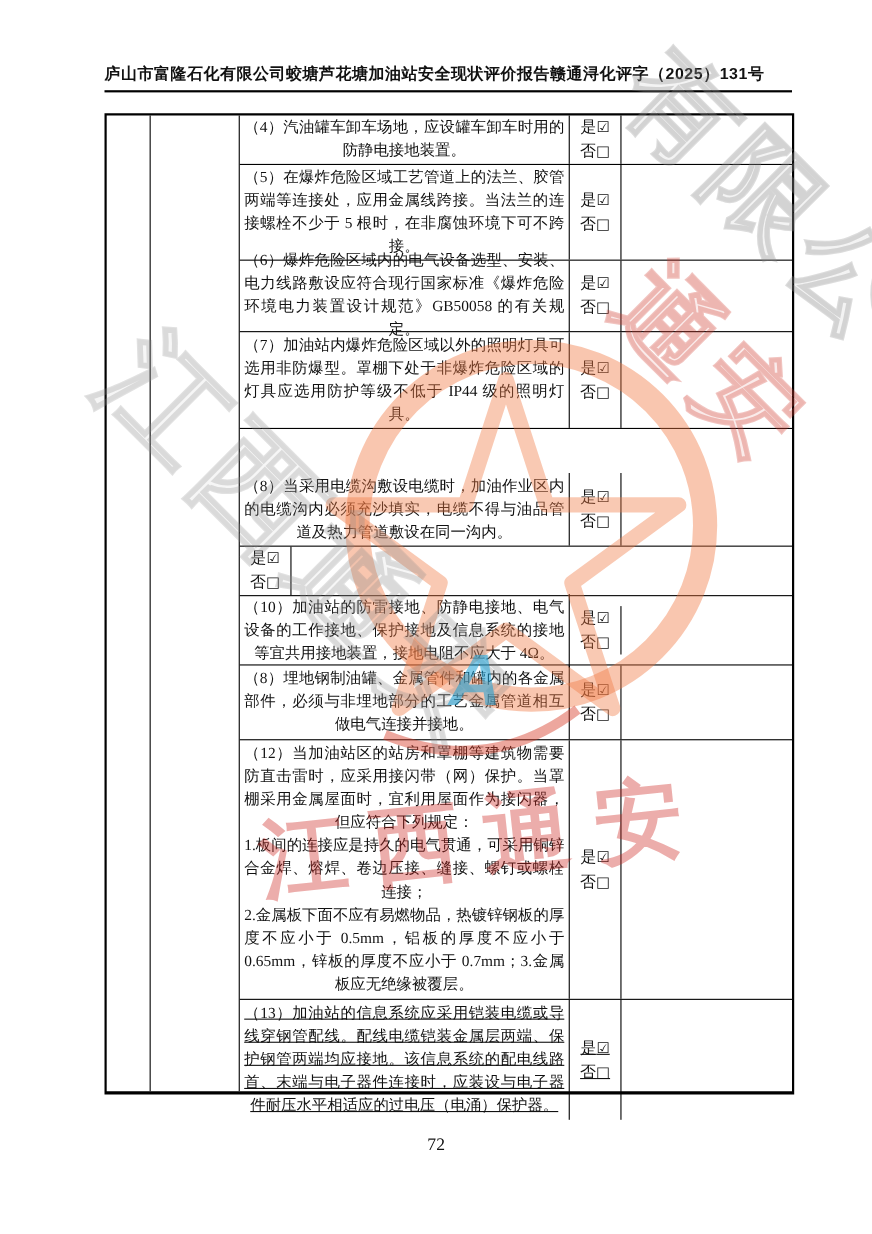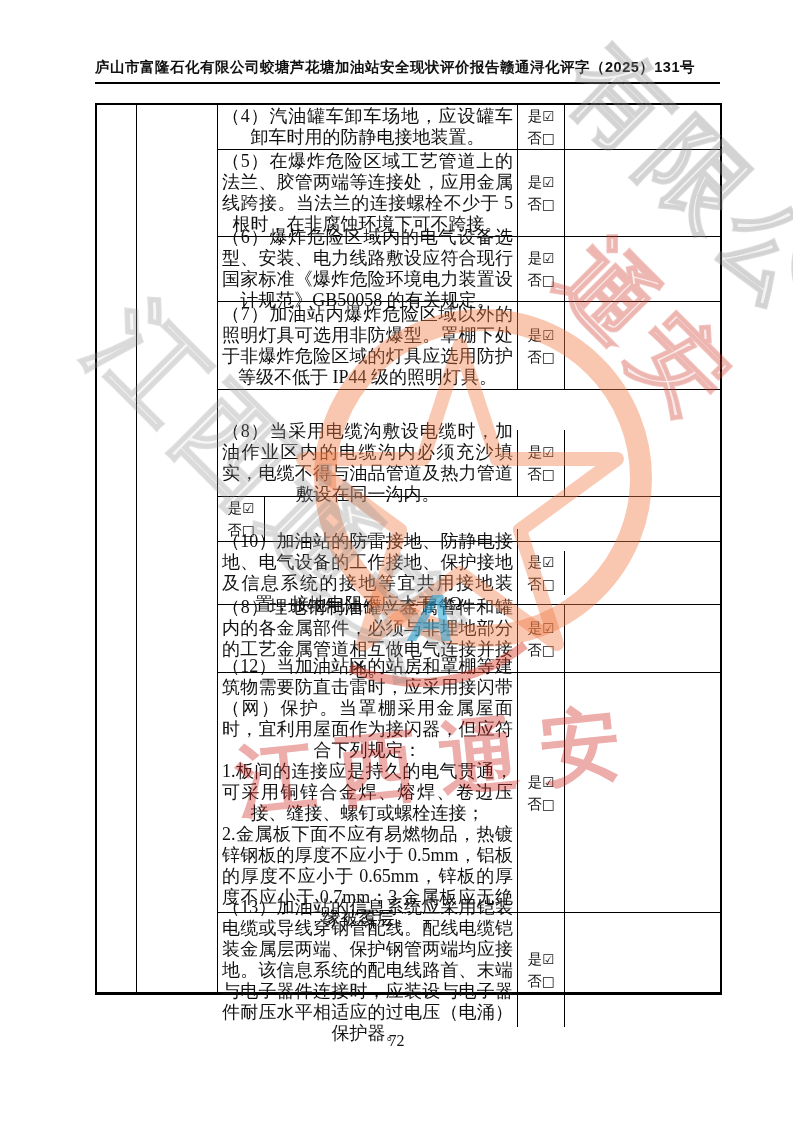--- a/index.html
+++ b/index.html
@@ -20,28 +20,28 @@
   #doc-table{
     position:absolute;left:95px;top:103px;width:623px;height:887px;
     border:2px solid #000;border-bottom-width:3px;
     display:flex;box-sizing:content-box;
   }
   .side-col{box-sizing:border-box;border-right:1px solid #000;height:100%;}
   #col-seq{width:40px;}
   #col-cat{width:81px;}
   #rows{flex:1;display:flex;flex-direction:column;}
   .tr{display:flex;box-sizing:border-box;border-bottom:1px solid #000;}
-  .tr:last-child{border-bottom:none;}
+  .tr:last-child{border-bottom:none;text-decoration:underline;}
   .td{box-sizing:border-box;display:flex;align-items:center;}
   .cell-text{
     width:300px;border-right:1px solid #000;padding:2px 4px;
     justify-content:center;
   }
   .cell-text span{
-    display:block;width:100%;font-size:18px;line-height:21px;
+    display:block;width:100%;font-size:14px;line-height:21px;
     text-align:justify;text-align-last:center;white-space:pre-line;
   }
   .cell-check{
     width:47px;border-right:1px solid #000;
     flex-direction:column;justify-content:center;align-items:center;
     font-size:14.5px;line-height:22px;
   }
   .cell-check .opt{white-space:nowrap;}
   .cb{font-family:"DejaVu Sans",sans-serif;font-size:13.5px;}
   .cell-empty{flex:1;}

